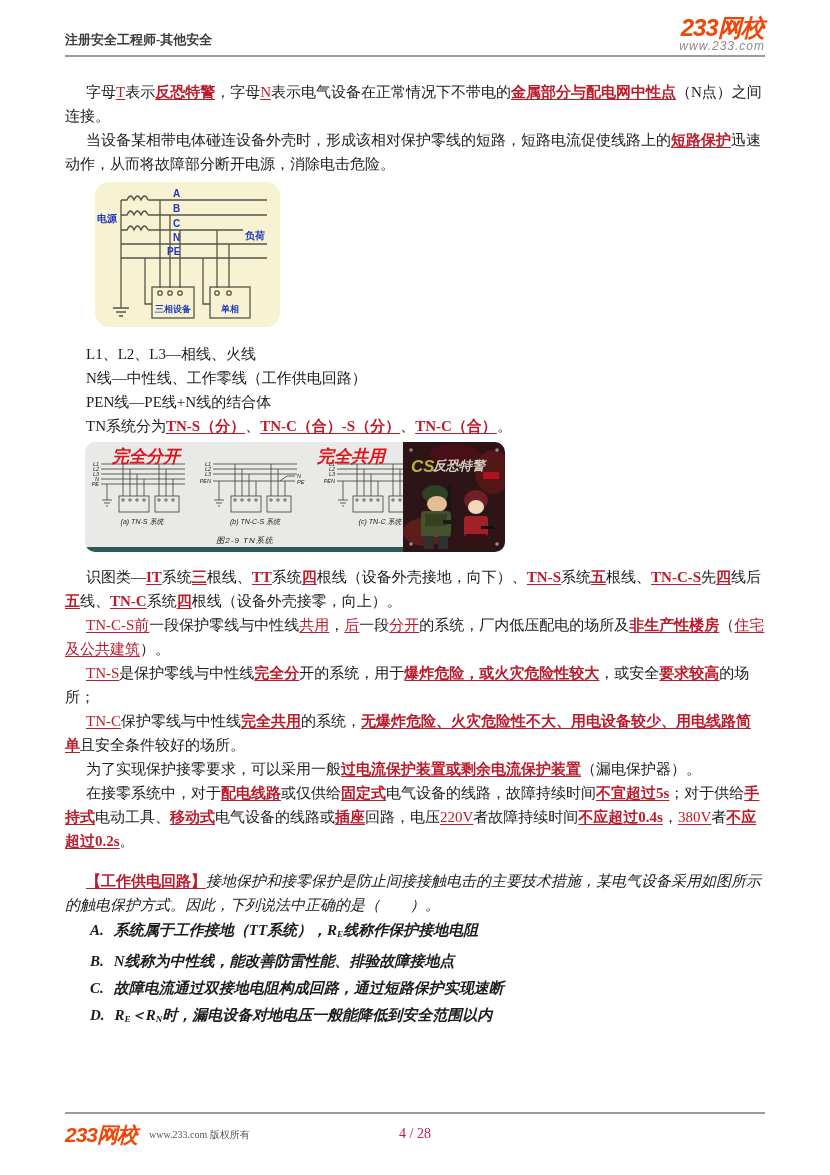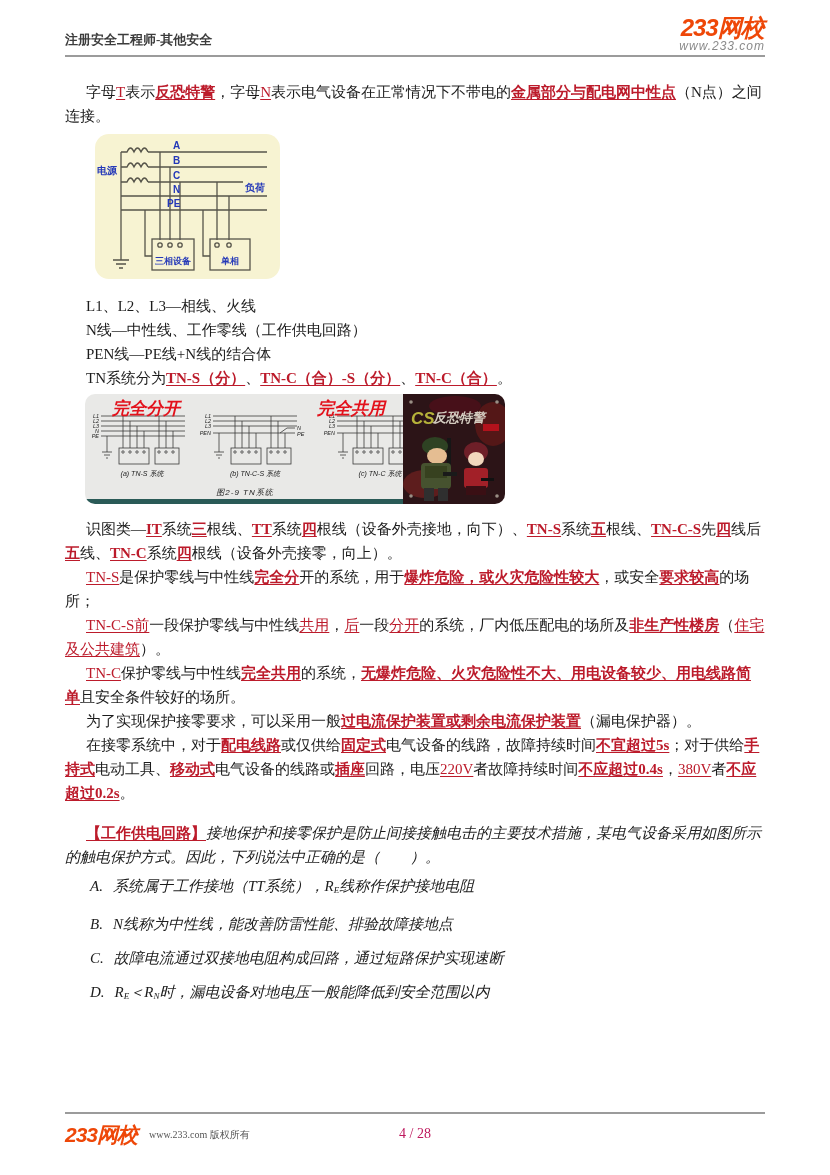--- a/index.html
+++ b/index.html
@@ -20,21 +20,21 @@
   .indent{text-indent:21px;}
   .red{color:#bc1b2b;}
   .bold{font-weight:bold;}
   .u{text-decoration:underline;text-underline-offset:2px;}
   .sub{font-size:9px;vertical-align:-2px;}
   .fig1-wrap{margin:6px 0 8px 30px;}
   .fig2-wrap{margin:4px 0 6px 20px;font-style:italic;}
   
   .question{margin-top:16px;font-style:italic;}
   .qtag{font-style:normal;}
-  .option{padding-left:25px;line-height:34px;}
+  .option{padding-left:25px;line-height:27px;font-weight:bold;}
   .opt-label{margin-right:10px;}
   
   .footer{position:absolute;top:1112px;left:65px;width:700px;border-top:2px solid #9b9b9b;
           padding-top:7px;display:flex;align-items:center;}
   .footer-logo{font-family:"Liberation Sans","DejaVu Sans",sans-serif;font-style:italic;font-weight:bold;
                font-size:21px;color:#ee4708;letter-spacing:-1px;margin-right:12px;}
   .footer-copy{font-size:10px;color:#555;}
   .footer-page{position:absolute;left:50%;transform:translateX(-50%);font-size:14px;color:#be185d;top:12px;}
   svg text{font-family:"Liberation Sans","DejaVu Sans",sans-serif;}
 </style>
@@ -46,20 +46,21 @@
   <div class="header">
     <div class="doc-title">注册安全工程师-其他安全</div>
     <div class="logo-block">
       <div class="logo-main">233网校</div>
       <div class="logo-sub">www.233.com</div>
     </div>
   </div>
 
   <div class="content">
     <p class="indent">字母<span class="red u">T</span>表示<span class="red bold u">反恐特警</span>，字母<span class="red u">N</span>表示电气设备在正常情况下不带电的<span class="red bold u">金属部分与配电网中性点</span>（N点）之间连接。</p>
+    <p class="indent">当设备某相带电体碰连设备外壳时，形成该相对保护零线的短路，短路电流促使线路上的<span class="red bold u">短路保护</span>迅速动作，从而将故障部分断开电源，消除电击危险。</p>
 
     <div class="fig1-wrap">
       <svg width="185" height="145" viewBox="0 0 185 145">
         <rect x="0" y="0" width="185" height="145" rx="14" fill="#f7f3d2"></rect>
         <g stroke="#56544a" stroke-width="1.3" fill="none">
 
           <path d="M26 18 V126"></path>
           <path d="M18 126 H34 M21 130 H31 M24 134 H28"></path>
 
           <path d="M26 18 H32 q3.5 -8 7 0 q3.5 -8 7 0 q3.5 -8 7 0"></path>
@@ -223,22 +224,22 @@
               <rect x="379" y="74" width="24" height="20" rx="3" fill="#a22028"></rect>
               <rect x="381" y="92" width="20" height="9" fill="#3a0f14"></rect>
               <rect x="396" y="84" width="13" height="3" fill="#111111"></rect>
             </g>
           </g>
         </g>
       </svg>
     </div>
 
     <p class="indent">识图类—<span class="red bold u">IT</span>系统<span class="red bold u">三</span>根线、<span class="red bold u">TT</span>系统<span class="red bold u">四</span>根线（设备外壳接地，向下）、<span class="red bold u">TN-S</span>系统<span class="red bold u">五</span>根线、<span class="red bold u">TN-C-S</span>先<span class="red bold u">四</span>线后<span class="red bold u">五</span>线、<span class="red bold u">TN-C</span>系统<span class="red bold u">四</span>根线（设备外壳接零，向上）。</p>
+    <p class="indent"><span class="red u">TN-C-S前</span>一段保护零线与中性线<span class="red u">共用</span>，<span class="red u">后</span>一段<span class="red u">分开</span>的系统，厂内低压配电的场所及<span class="red bold u">非生产性楼房</span>（<span class="red u">住宅及公共建筑</span>）。</p>
     <p class="indent"><span class="red u">TN-S</span>是保护零线与中性线<span class="red bold u">完全分</span>开的系统，用于<span class="red bold u">爆炸危险，或火灾危险性较大</span>，或安全<span class="red bold u">要求较高</span>的场所；</p>
-    <p class="indent"><span class="red u">TN-C-S前</span>一段保护零线与中性线<span class="red u">共用</span>，<span class="red u">后</span>一段<span class="red u">分开</span>的系统，厂内低压配电的场所及<span class="red bold u">非生产性楼房</span>（<span class="red u">住宅及公共建筑</span>）。</p>
     <p class="indent"><span class="red u">TN-C</span>保护零线与中性线<span class="red bold u">完全共用</span>的系统，<span class="red bold u">无爆炸危险、火灾危险性不大、用电设备较少、用电线路简单</span>且安全条件较好的场所。</p>
     <p class="indent">为了实现保护接零要求，可以采用一般<span class="red bold u">过电流保护装置或剩余电流保护装置</span>（漏电保护器）。</p>
     <p class="indent">在接零系统中，对于<span class="red bold u">配电线路</span>或仅供给<span class="red bold u">固定式</span>电气设备的线路，故障持续时间<span class="red bold u">不宜超过5s</span>；对于供给<span class="red bold u">手持式</span>电动工具、<span class="red bold u">移动式</span>电气设备的线路或<span class="red bold u">插座</span>回路，电压<span class="red u">220V</span>者故障持续时间<span class="red bold u">不应超过0.4s</span>，<span class="red u">380V</span>者<span class="red bold u">不应超过0.2s</span>。</p>
 
     <div class="question">
       <p class="indent"><span class="qtag red bold u">【工作供电回路】</span><span>接地保护和接零保护是防止间接接触电击的主要技术措施，某电气设备采用如图所示的触电保护方式。因此，下列说法中正确的是（　　）。</span></p>
       <div class="option"><span class="opt-label">A.</span><span>系统属于工作接地（TT系统），R<span class="sub">E</span>线称作保护接地电阻</span></div>
       <div class="option"><span class="opt-label">B.</span><span>N线称为中性线，能改善防雷性能、排验故障接地点</span></div>
       <div class="option"><span class="opt-label">C.</span><span>故障电流通过双接地电阻构成回路，通过短路保护实现速断</span></div>
       <div class="option"><span class="opt-label">D.</span><span>R<span class="sub">E</span>＜R<span class="sub">N</span>时，漏电设备对地电压一般能降低到安全范围以内</span></div>

